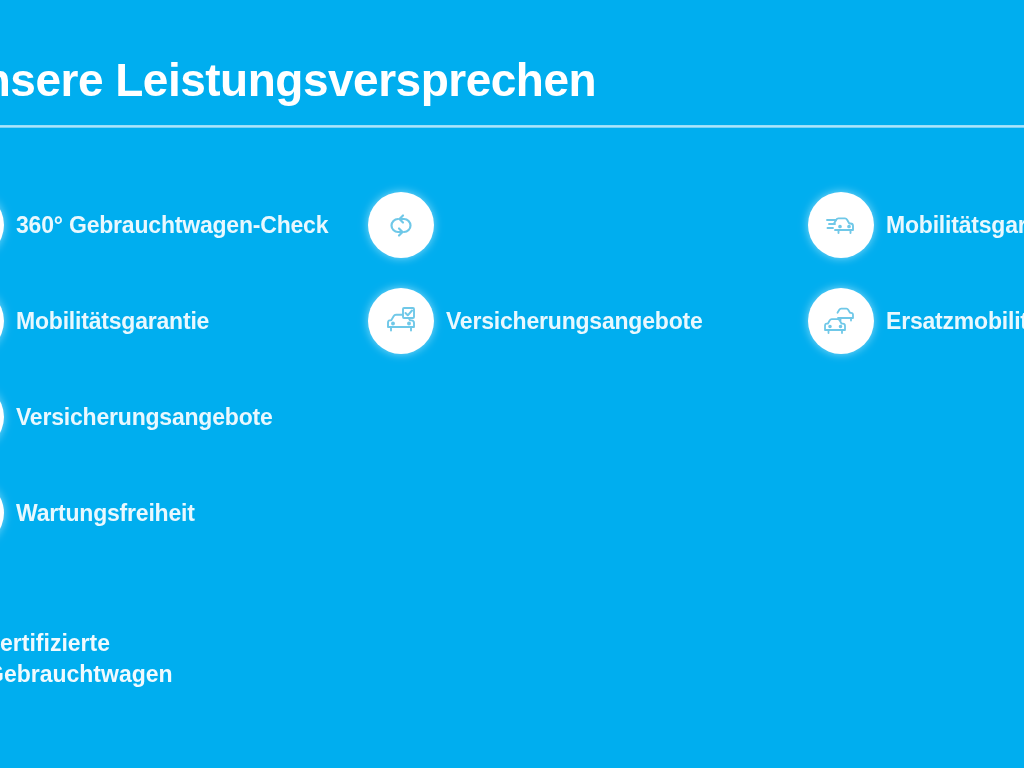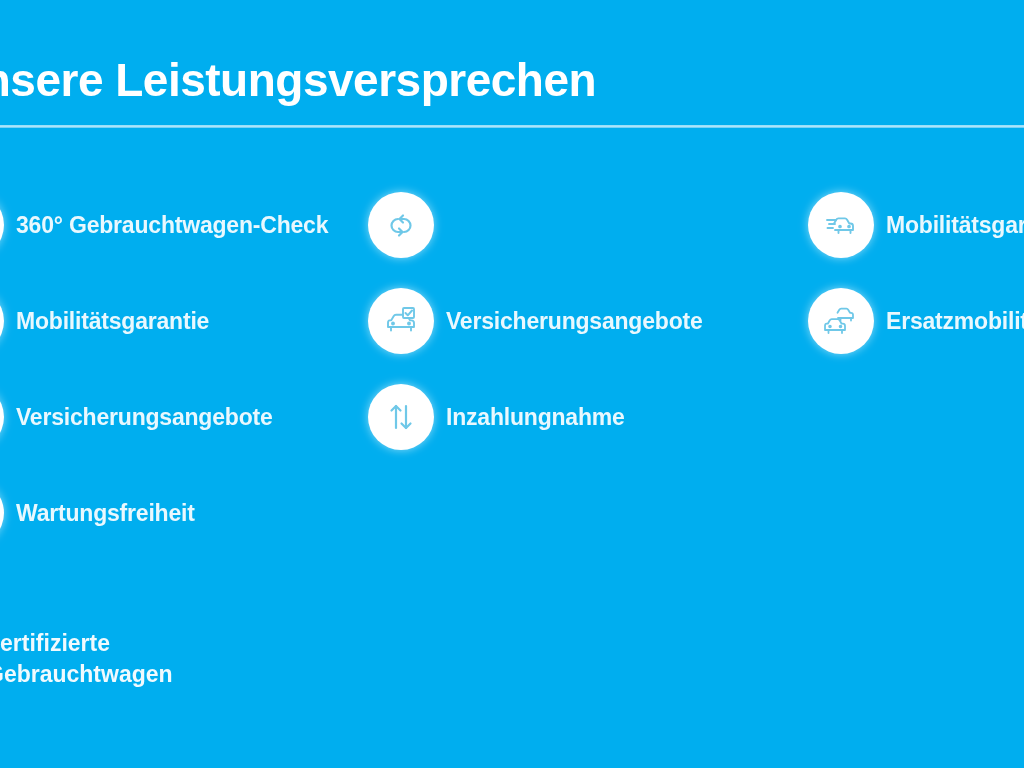--- a/index.html
+++ b/index.html
@@ -156,31 +156,20 @@
           <line x1="30" y1="26" x2="30" y2="29.5"></line>
           <circle cx="12" cy="22.5" r="1"></circle>
           <circle cx="28" cy="22.5" r="1"></circle>
           <rect x="22" y="7" width="11" height="10" rx="1" fill="#FFFFFF"></rect>
           <polyline points="24.5,12 26.8,14.3 31,9.5" stroke-width="2"></polyline>
         </svg>
       </span>
       <span class="row-label">Versicherungsangebote</span>
     </div>
 
-    <div class="row">
-      <span class="icon-wrap">
-        <svg width="40" height="40" viewBox="0 0 40 40" fill="none" stroke="#6FC8E8" stroke-width="2.2" stroke-linecap="round" stroke-linejoin="round">
-          <line x1="15" y1="31" x2="15" y2="9"></line>
-          <polyline points="10.5,13.5 15,9 19.5,13.5"></polyline>
-          <line x1="25" y1="9" x2="25" y2="31"></line>
-          <polyline points="20.5,26.5 25,31 29.5,26.5"></polyline>
-        </svg>
-      </span>
-      <span class="row-label">Inzahlungnahme</span>
-    </div>
 
   </div>
 
   <div class="col col-right">
 
     <div class="row">
       <span class="icon-wrap">
         <svg width="40" height="40" viewBox="0 0 40 40" fill="none" stroke="#6FC8E8" stroke-width="1.9" stroke-linecap="round" stroke-linejoin="round">
           <path d="M14 25 h18 v-4 c0 -1.5 -1.1 -2.5 -2.5 -2.5 h-1.2 l-2.2 -3.8 c-0.5 -0.8 -1.2 -1.3 -2.1 -1.3 h-6.6 c-0.9 0 -1.7 0.5 -2.1 1.3 L13 18.5"></path>
           <line x1="17.5" y1="25" x2="17.5" y2="28"></line>

